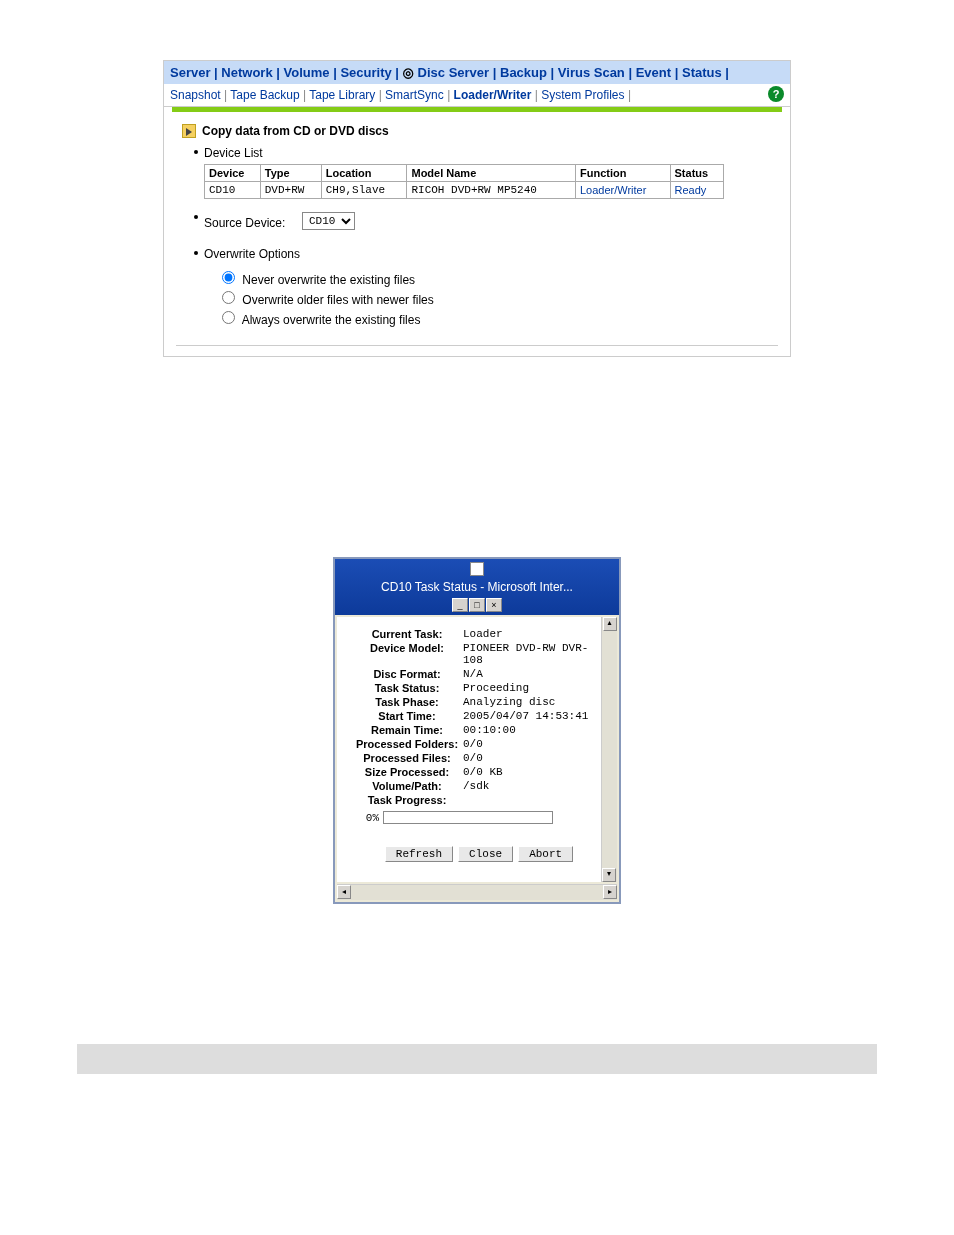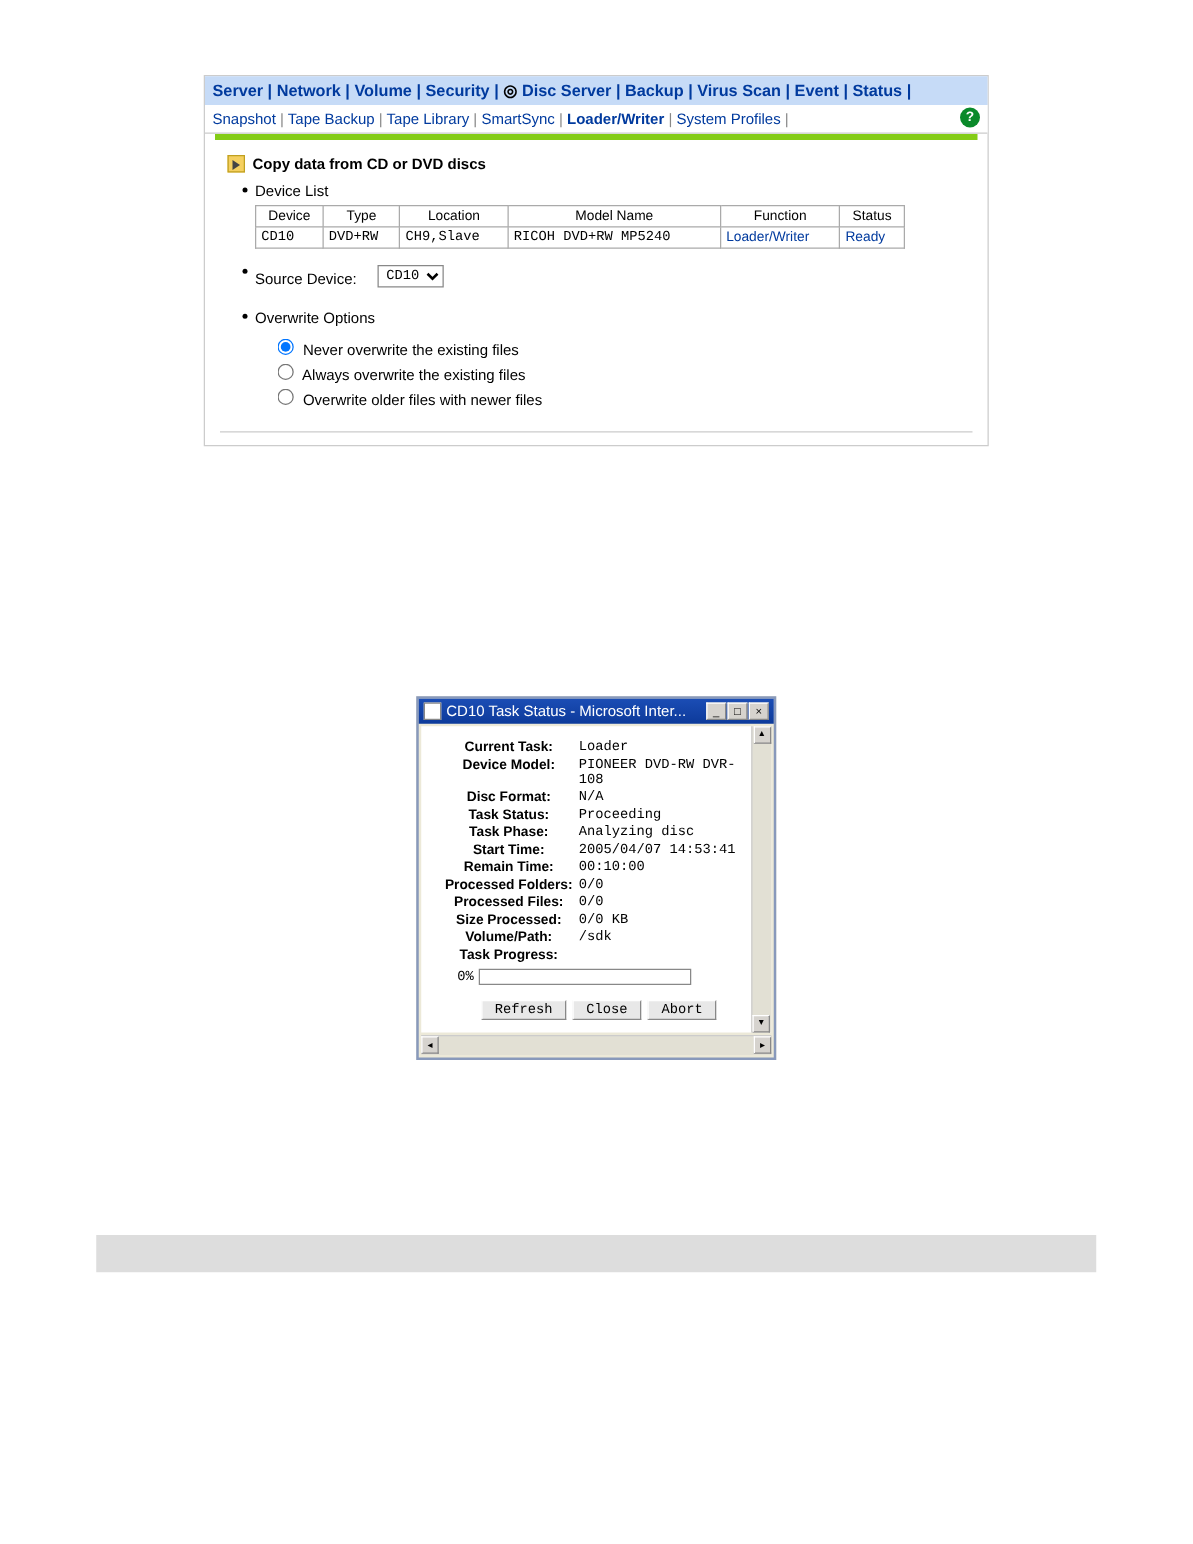--- a/index.html
+++ b/index.html
@@ -27,62 +27,62 @@
     .arrow-icon { position: absolute; left: 6px; top: 4px; width: 14px; height: 14px; background: #f5d060; border: 1px solid #c0a020; }
     .arrow-icon::after { content: ''; position: absolute; left: 3px; top: 3px; border-left: 6px solid #444; border-top: 4px solid transparent; border-bottom: 4px solid transparent; }
     
     .sub-list { padding: 0 0 8px 28px; }
     .sub-item { padding: 2px 0; position: relative; }
     .bullet { position: absolute; left: -10px; top: 6px; width: 4px; height: 4px; background: #000; border-radius: 50%; }
     .sub-label { color: #000; font-size: 12px; }
     
     .device-table { border-collapse: collapse; margin: 4px 0 8px 0; width: 520px; font-size: 11px; }
     .device-table th, .device-table td { border: 1px solid #aaa; padding: 2px 4px; text-align: left; background: #fff; }
-    .device-table th { text-align: center; font-weight: normal; }
+    .device-table th { text-align: left; font-weight: bold; }
     .device-table td.link { color: #003a9e; cursor: pointer; }
     .mono { font-family: 'Courier New', monospace; }
     
     .inline-row { display: flex; align-items: flex-end; gap: 8px; padding: 3px 0; }
     .select-box { font-family: 'Courier New', monospace; font-size: 11px; border: 1px solid #888; background: #fff; padding: 1px 2px; }
     .jbod { font-family: 'Courier New', monospace; font-size: 11px; }
     .sel-path { color: #003a9e; cursor: pointer; display: inline-flex; align-items: center; gap: 2px; }
     .red-dot { width: 14px; height: 14px; background: #d22; border-radius: 50%; border: 1px solid #900; display: inline-flex; align-items: center; justify-content: center; color: #fff; font-size: 9px; font-weight: bold; }
     
     .ow-options { padding: 8px 0 0 18px; }
     .ow-item { padding: 2px 0; font-size: 12px; }
     .ow-item input[type=radio] { margin-right: 4px; }
     
     .apply-wrap { text-align: center; padding: 14px 0 12px; }
     .btn { font-family: 'Courier New', monospace; font-size: 11px; padding: 2px 14px; background: #e8e8e8; border: 1px solid #888; border-top-color: #fff; border-left-color: #fff; cursor: pointer; }
     
     .hr { border: none; border-top: 1px solid #ccc; margin: 6px 0; }
     
     
     .panel2 { margin: 200px auto 0; width: 288px; border: 2px solid #8899bb; background: #ece9d8; font-size: 11px; }
-    .titlebar { background: linear-gradient(#1b4db5,#0d3a9a); color: #fff; padding: 3px 4px; display: flex; align-items: center; gap: 4px; }
+    .titlebar { background: linear-gradient(#1b4db5,#0d3a9a); color: #fff; padding: 3px 4px; display: flex; align-items: center; gap: 4px; flex-direction: column; }
     .tb-icon { width: 14px; height: 14px; background: #fff; border: 1px solid #888; }
     .tb-title { flex: 1; font-size: 12px; white-space: nowrap; overflow: hidden; }
     .tb-btns { display: flex; gap: 1px; }
     .tb-btn { width: 16px; height: 14px; background: #d6d3ce; border: 1px solid #888; border-top-color: #fff; border-left-color: #fff; color: #000; text-align: center; font-size: 9px; line-height: 12px; cursor: pointer; font-family: sans-serif; }
     
     .status-body { background: #fff; margin: 2px; padding: 10px 10px 8px 14px; position: relative; }
     .vscroll { position: absolute; right: 0; top: 0; bottom: 0; width: 16px; background: #e2e0d4; border-left: 1px solid #ccc; }
     .vscroll-thumb-top { width: 14px; height: 14px; background: #d6d3ce; border: 1px solid #888; border-top-color: #fff; border-left-color: #fff; margin: 0 auto; font-size: 8px; text-align: center; }
     .vscroll-thumb-bot { width: 14px; height: 14px; background: #d6d3ce; border: 1px solid #888; border-top-color: #fff; border-left-color: #fff; margin: 0 auto; position: absolute; bottom: 0; left: 0; font-size: 8px; text-align: center; }
     
     .status-row { display: flex; padding: 1px 0; }
     .status-label { font-weight: bold; width: 112px; flex-shrink: 0; text-align: center; }
     .status-val { font-family: 'Courier New', monospace; }
     
     .progress-row { padding: 4px 0; display: flex; align-items: center; gap: 4px; }
     .progress-pct { font-family: 'Courier New', monospace; width: 28px; text-align: right; }
     .progress-bar { border: 1px solid #888; width: 170px; height: 13px; background: #fff; }
     
     .popup-btns { text-align: center; padding: 8px 0 2px; }
-    .popup-btns .btn { padding: 1px 10px; margin: 0 1px; }
+    .popup-btns .btn { padding: 1px 10px; margin: 10px 1px; }
     
     .hscroll { height: 16px; background: #e2e0d4; margin: 2px; position: relative; border-top: 1px solid #ccc; }
     .hscroll-l, .hscroll-r { width: 14px; height: 14px; background: #d6d3ce; border: 1px solid #888; border-top-color: #fff; border-left-color: #fff; position: absolute; top: 0; font-size: 8px; text-align: center; line-height: 11px; }
     .hscroll-l { left: 0; }
     .hscroll-r { right: 0; }
     
     .footer-grey { width: 800px; height: 30px; background: #ddd; margin: 140px auto 0; }
   </style>
 </head>
 <body>
@@ -155,25 +155,25 @@
       <div class="sub-item" style="margin-top:12px">
         <span class="bullet"></span>
         <span class="sub-label">Overwrite Options</span>
         <div class="ow-options">
           <div class="ow-item">
             <input type="radio" name="ow" checked="" style="">
             <span>Never overwrite the existing files</span>
           </div>
           <div class="ow-item">
             <input type="radio" name="ow" style="">
-            <span>Always overwrite the existing files</span>
+            <span>Overwrite older files with newer files</span>
           </div>
           <div class="ow-item">
             <input type="radio" name="ow" style="">
-            <span>Overwrite older files with newer files</span>
+            <span>Always overwrite the existing files</span>
           </div>
         </div>
       </div>
     </div>
 
     <hr class="hr">
   </div>
   </div>
 </div>
 

